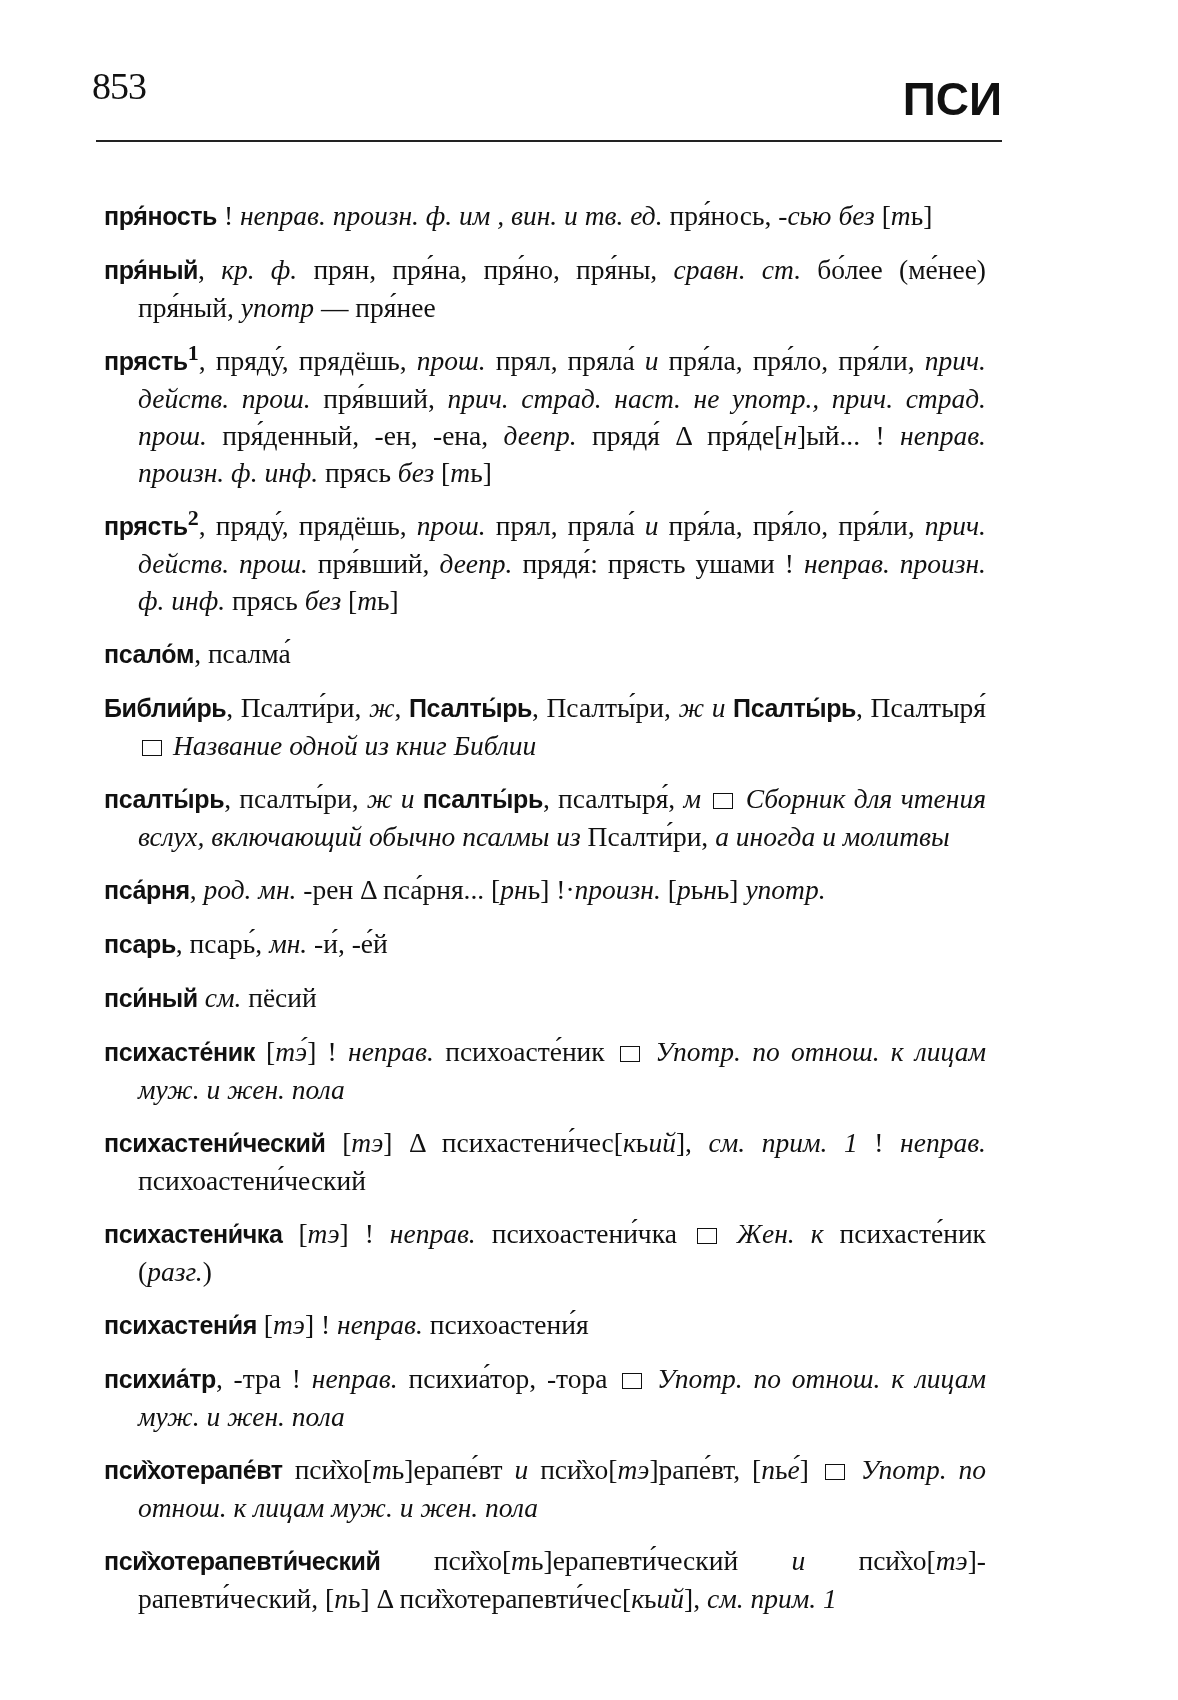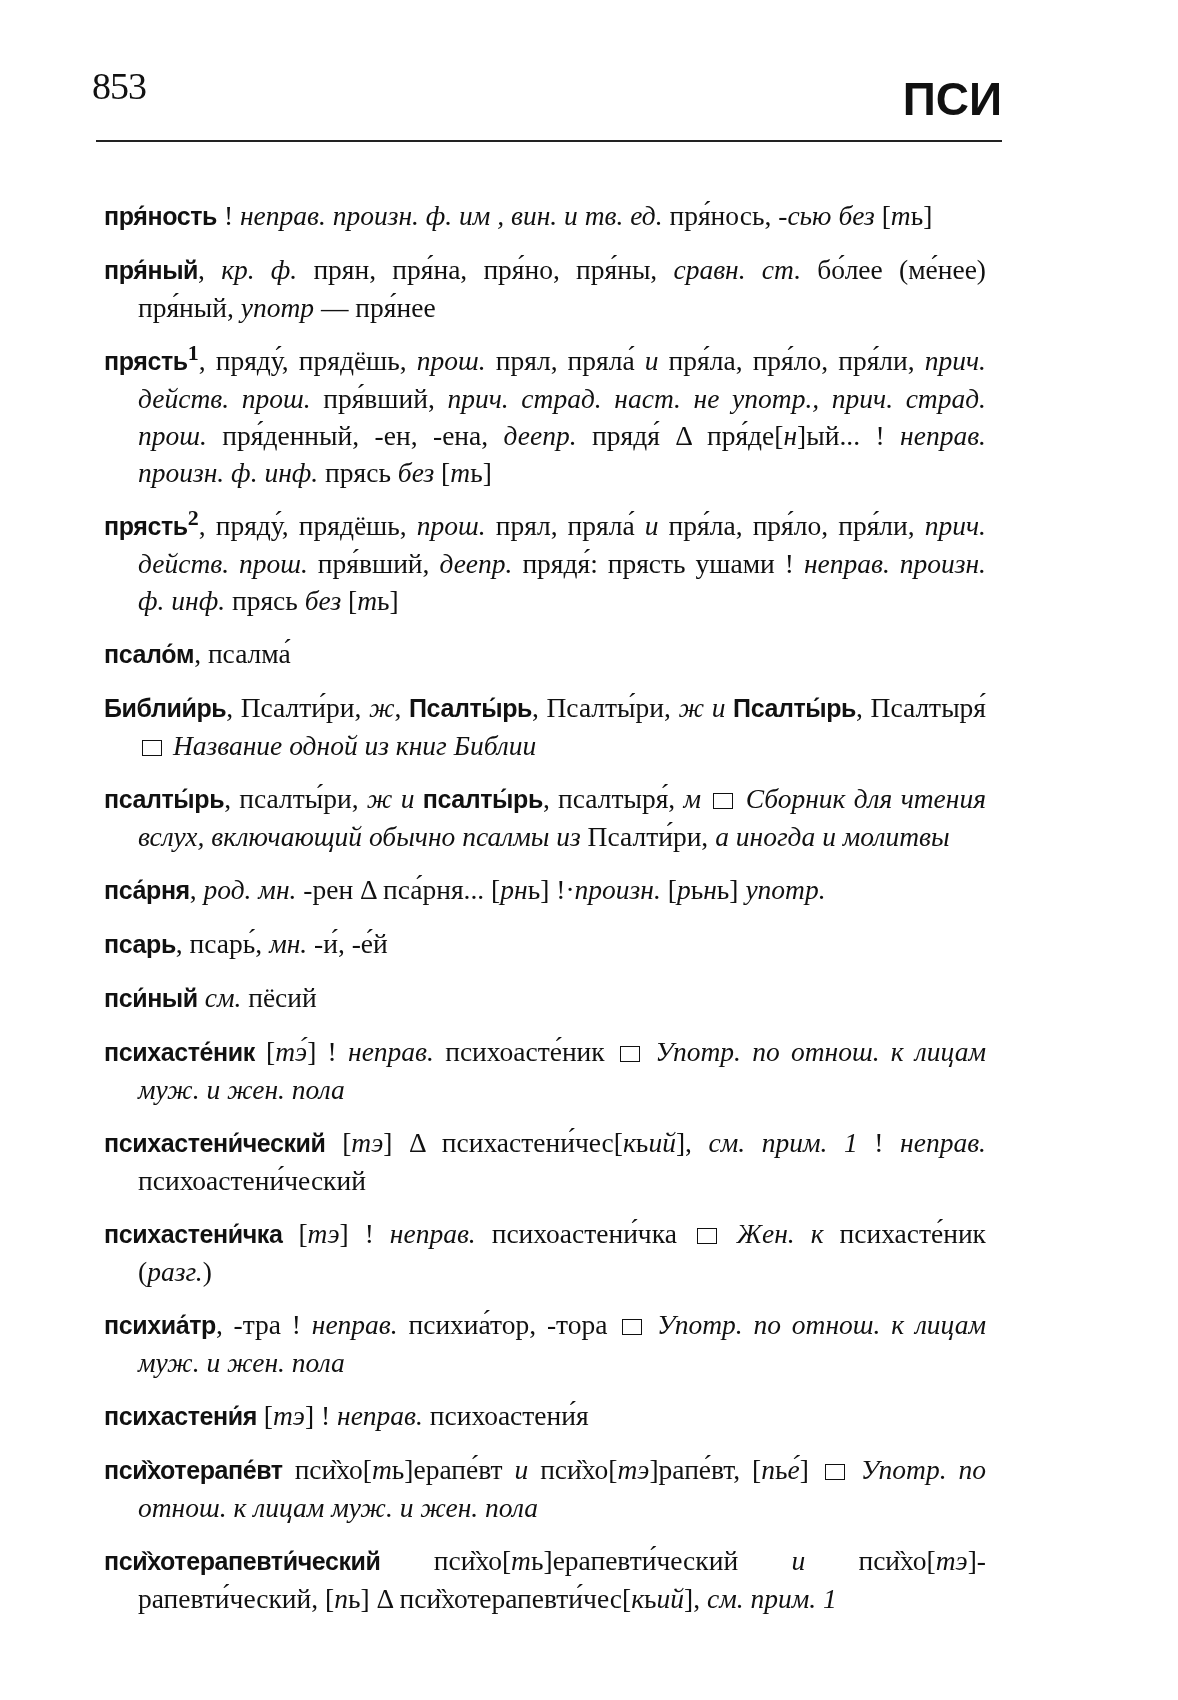--- a/index.html
+++ b/index.html
@@ -55,17 +55,17 @@
     <p class="entry"><span class="hw">прясть</span><span class="sup">2</span><span>, пряду́, прядёшь, </span><span class="it">прош.</span><span> прял, пряла́ </span><span class="it">и</span><span> пря́ла, пря́ло, пря́ли, </span><span class="it">прич. действ. прош.</span><span> пря́вший, </span><span class="it">деепр.</span><span> прядя́: прясть ушами ! </span><span class="it">неправ. произн. ф. инф.</span><span> прясь </span><span class="it">без</span><span> [</span><span class="it">т</span><span>ь]</span></p>
     <p class="entry"><span class="hw">псало́м</span><span>, псалма́</span></p>
     <p class="entry"><span class="hw">Библии́рь</span><span>, Псалти́ри, </span><span class="it">ж</span><span>, </span><span class="hw">Псалты́рь</span><span>, Псалты́ри, </span><span class="it">ж и</span><span> </span><span class="hw">Псалты́рь</span><span>, Псалтыря́ </span><span class="box"></span><span> </span><span class="it">Название одной из книг Библии</span></p>
     <p class="entry"><span class="hw">псалты́рь</span><span>, псалты́ри, </span><span class="it">ж и</span><span> </span><span class="hw">псалты́рь</span><span>, псалтыря́, </span><span class="it">м</span><span> </span><span class="box"></span><span> </span><span class="it">Сборник для чтения вслух, включающий обычно псалмы из</span><span> Псалти́ри, </span><span class="it">а иногда и молитвы</span></p>
     <p class="entry"><span class="hw">пса́рня</span><span>, </span><span class="it">род. мн.</span><span> -рен Δ пса́рня... [</span><span class="it">рн</span><span>ь] !·</span><span class="it">произн.</span><span> [</span><span class="it">р</span><span>ь</span><span class="it">н</span><span>ь] </span><span class="it">употр.</span></p>
     <p class="entry"><span class="hw">псарь</span><span>, псарь́, </span><span class="it">мн.</span><span> -и́, -е́й</span></p>
     <p class="entry"><span class="hw">пси́ный</span><span> </span><span class="it">см.</span><span> пёсий</span></p>
     <p class="entry"><span class="hw">психасте́ник</span><span> [</span><span class="it">тэ́</span><span>] ! </span><span class="it">неправ.</span><span> психоасте́ник </span><span class="box"></span><span> </span><span class="it">Употр. по отнош. к лицам муж. и жен. пола</span></p>
     <p class="entry"><span class="hw">психастени́ческий</span><span> [</span><span class="it">тэ</span><span>] Δ психастени́чес[</span><span class="it">к</span><span>ь</span><span class="it">ий</span><span>], </span><span class="it">см. прим. 1</span><span> ! </span><span class="it">не­прав.</span><span> психоастени́ческий</span></p>
     <p class="entry"><span class="hw">психастени́чка</span><span> [</span><span class="it">тэ</span><span>] ! </span><span class="it">неправ.</span><span> психоастени́чка </span><span class="box"></span><span> </span><span class="it">Жен. к</span><span> псих­асте́ник (</span><span class="it">разг.</span><span>)</span></p>
+    <p class="entry"><span class="hw">психастени́я</span><span> [</span><span class="it">тэ</span><span>] ! </span><span class="it">неправ.</span><span> психоастени́я</span></p>
     <p class="entry"><span class="hw">психиа́тр</span><span>, -тра ! </span><span class="it">неправ.</span><span> психиа́тор, -тора </span><span class="box"></span><span> </span><span class="it">Употр. по отнош. к лицам муж. и жен. пола</span></p>
-    <p class="entry"><span class="hw">психастени́я</span><span> [</span><span class="it">тэ</span><span>] ! </span><span class="it">неправ.</span><span> психоастени́я</span></p>
     <p class="entry"><span class="hw">пси̏хотерапе́вт</span><span> пси̏хо[</span><span class="it">т</span><span>ь]ерапе́вт </span><span class="it">и</span><span> пси̏хо[</span><span class="it">тэ</span><span>]рапе́вт, [</span><span class="it">п</span><span>ь</span><span class="it">е́</span><span>] </span><span class="box"></span><span> </span><span class="it">Употр. по отнош. к лицам муж. и жен. пола</span></p>
     <p class="entry"><span class="hw">пси̏хотерапевти́ческий</span><span> пси̏хо[</span><span class="it">т</span><span>ь]ерапевти́ческий </span><span class="it">и</span><span> пси̏хо[</span><span class="it">тэ</span><span>]-рапевти́ческий, [</span><span class="it">п</span><span>ь] Δ пси̏хотерапевти́чес[</span><span class="it">к</span><span>ь</span><span class="it">ий</span><span>], </span><span class="it">см. прим. 1</span></p>
   </div>
 
 </body></html>

